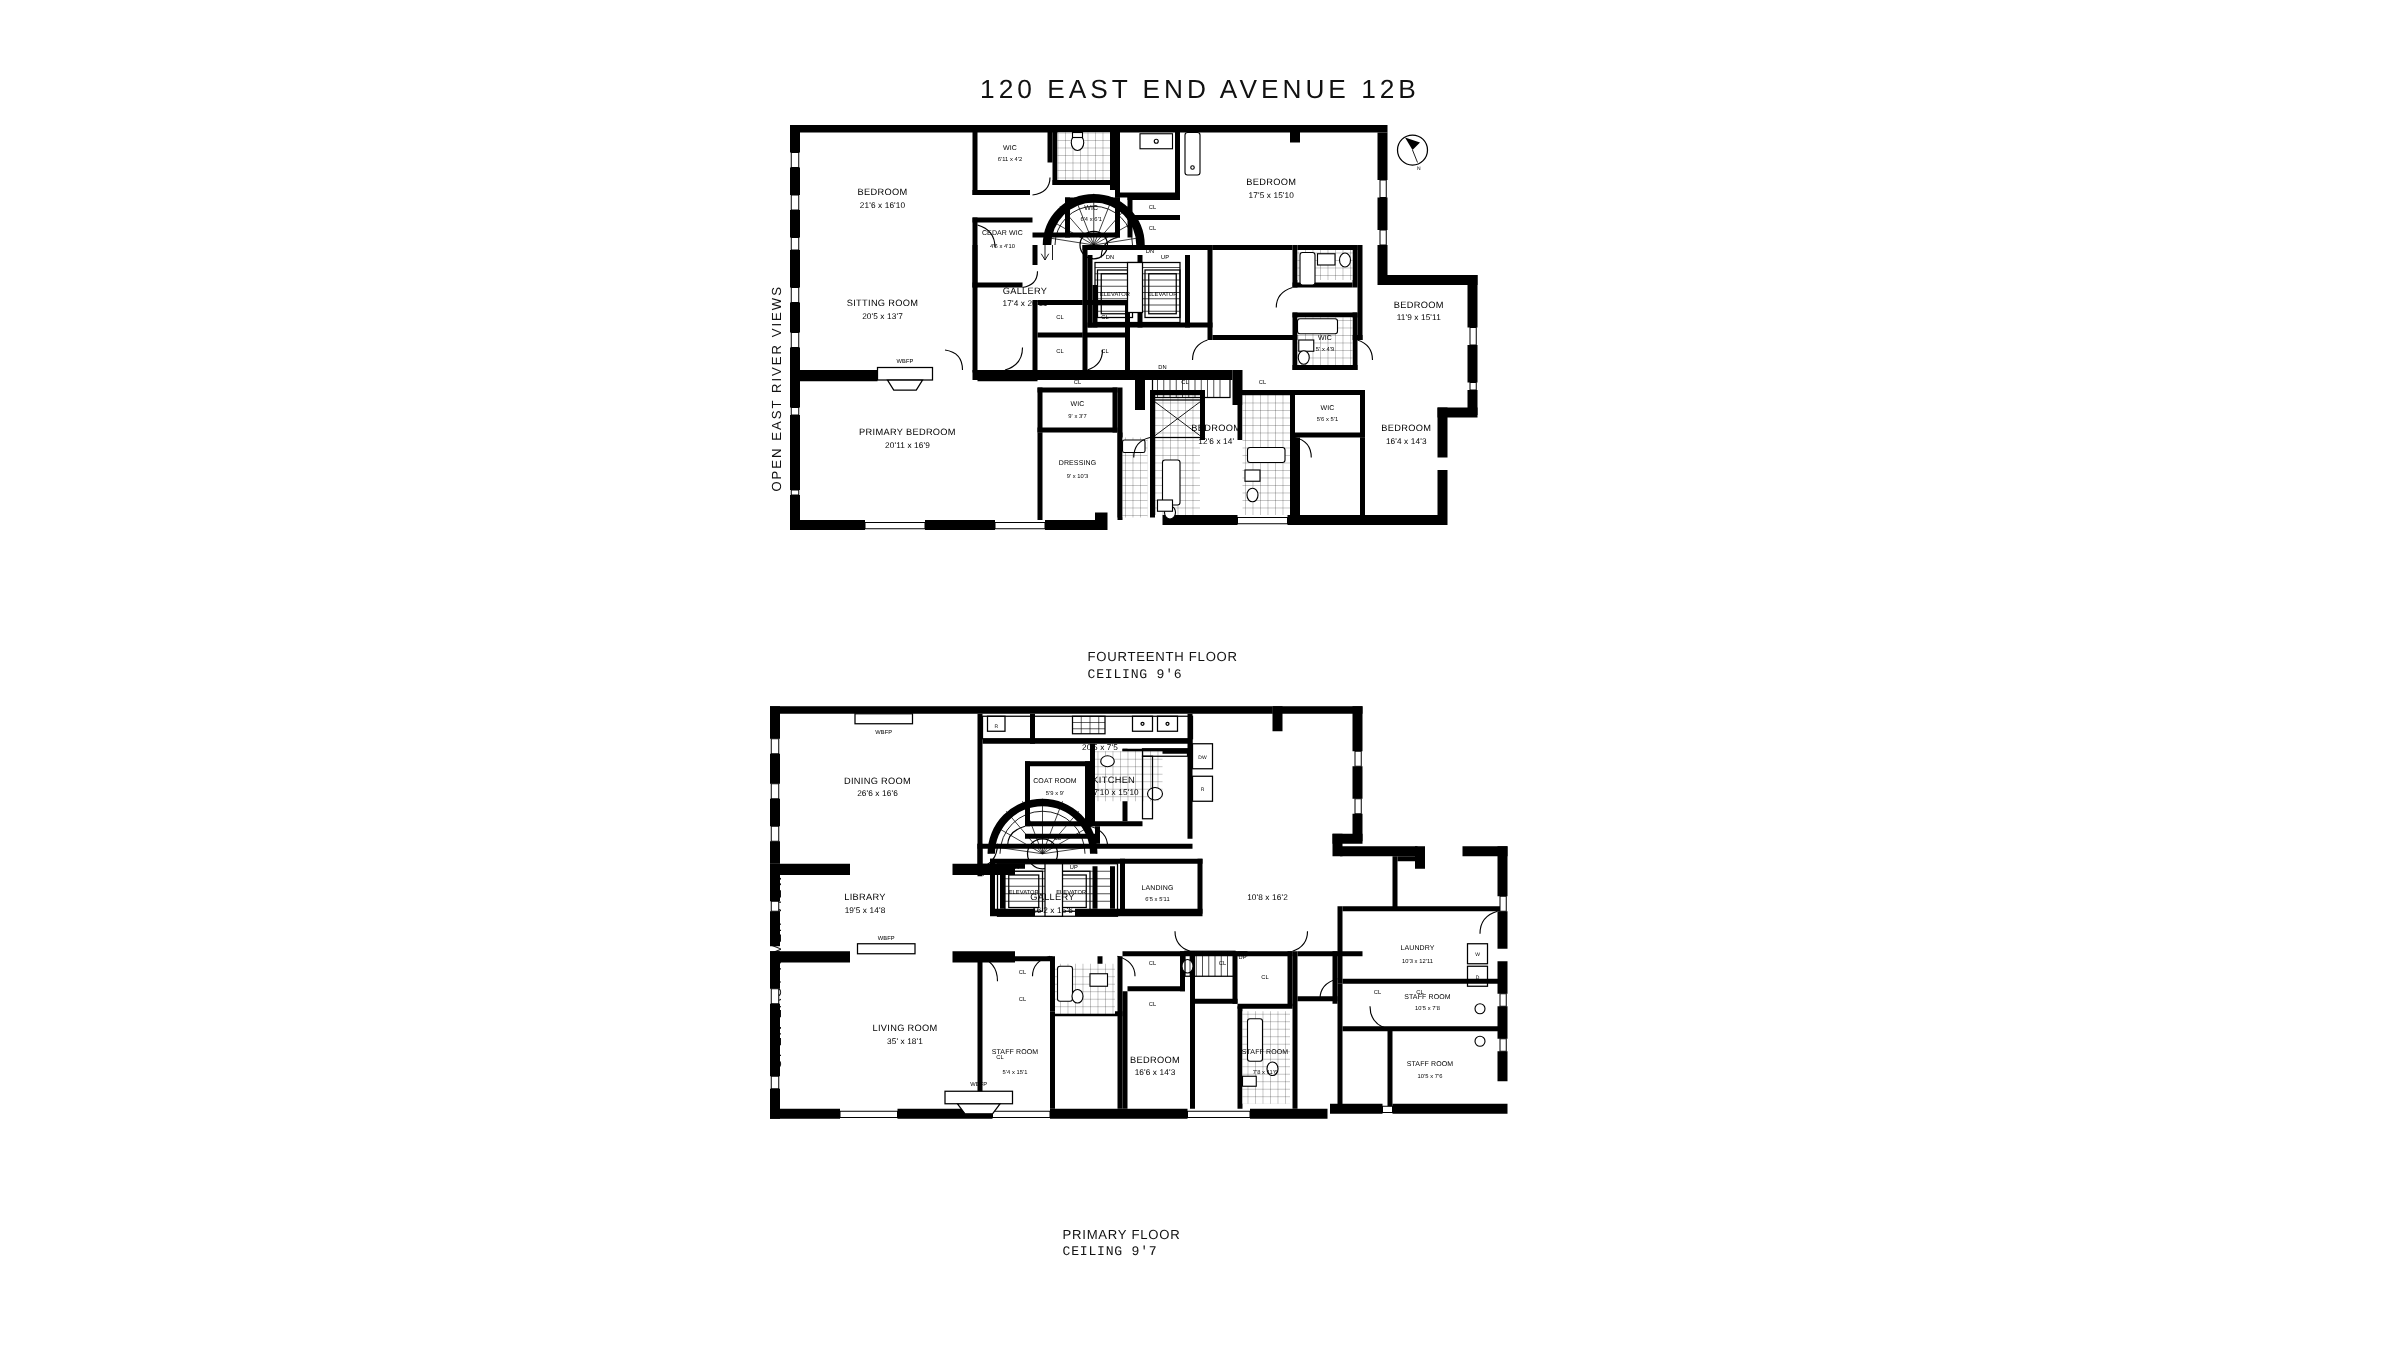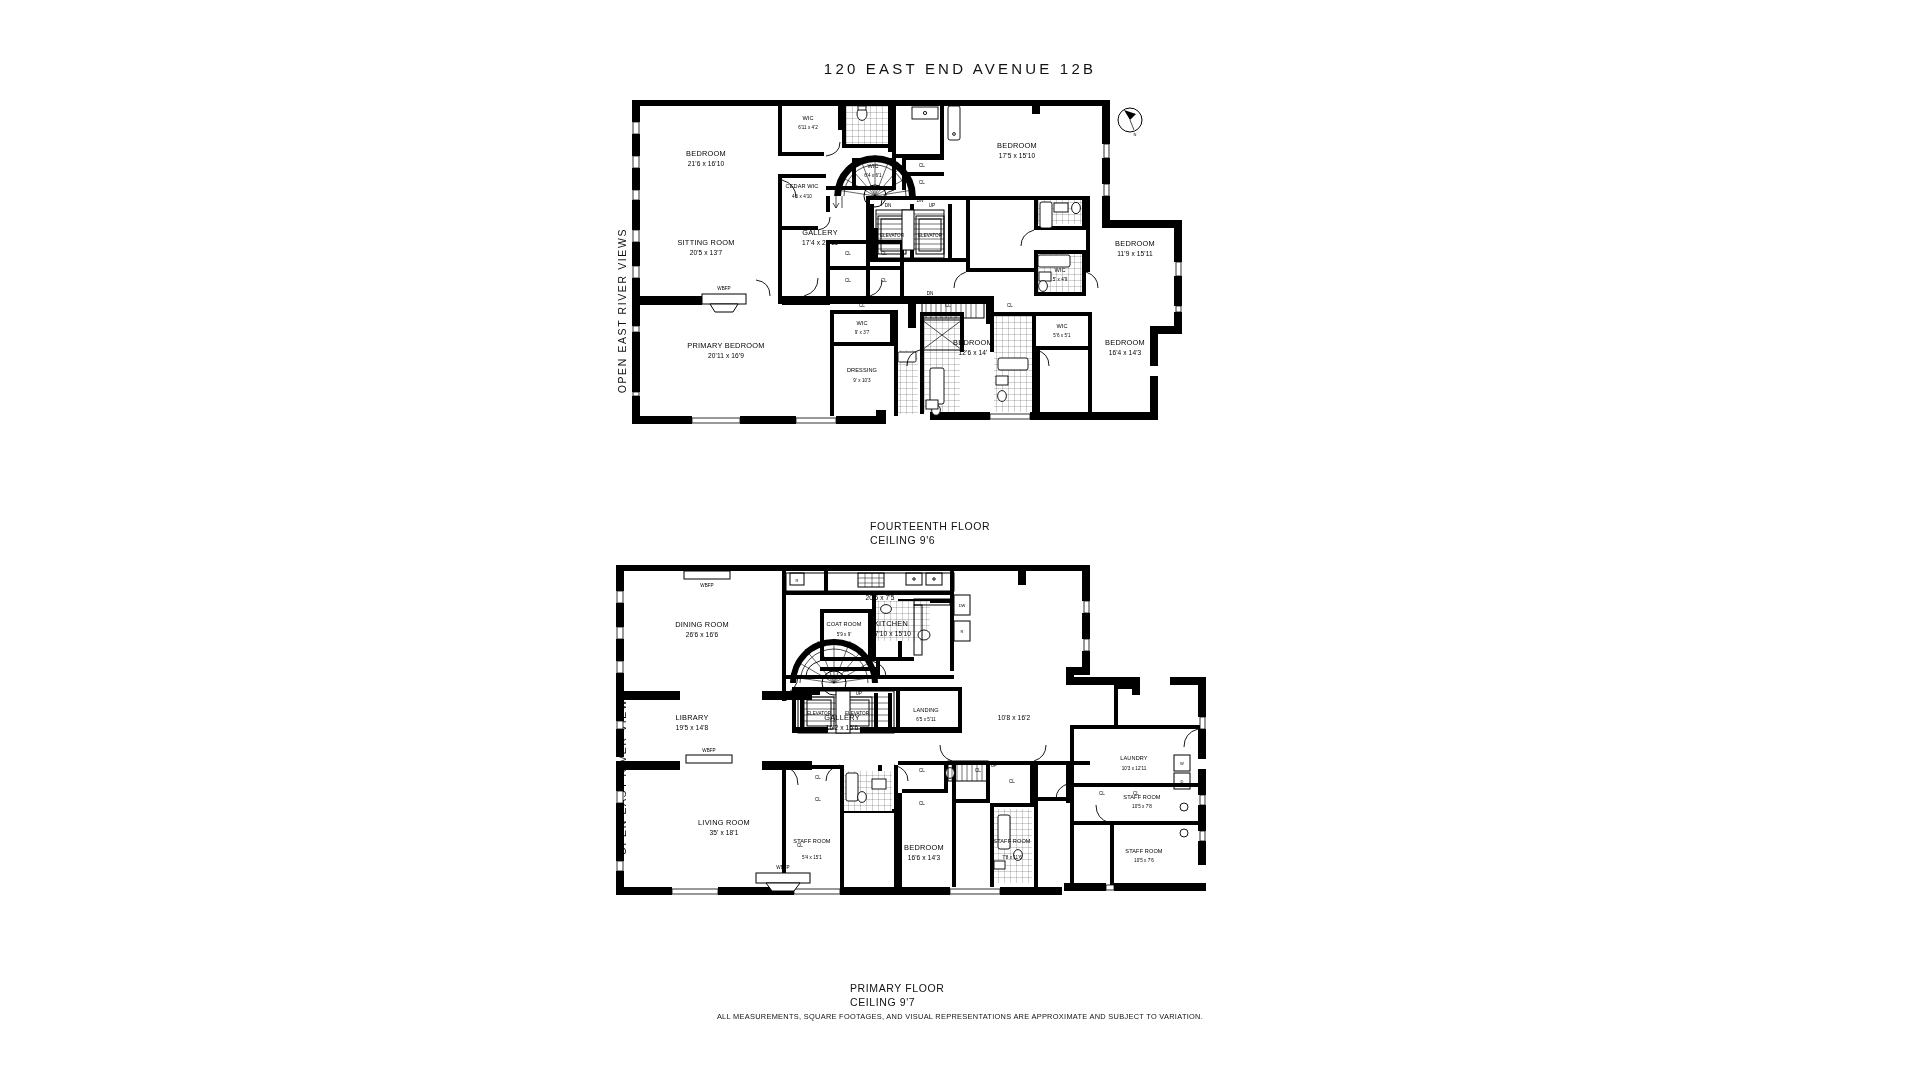--- a/index.html
+++ b/index.html
@@ -17,21 +17,21 @@
     width: 1920px;
     height: 1080px;
     background: #fff;
   }
   
   .plan-title {
     position: absolute;
     left: 0; right: 0;
     top: 60px;
     text-align: center;
-    font-size: 15px;
+    font-size: 21px;
     letter-spacing: 3.2px;
     font-weight: 400;
     color: #111;
   }
   
   .views-label {
     position: absolute;
     font-size: 10.5px;
     letter-spacing: 1.6px;
     white-space: nowrap;
@@ -45,21 +45,21 @@
   
   .floor-caption {
     position: absolute;
     text-align: left;
     font-size: 10.5px;
     line-height: 1.35;
     letter-spacing: 0.6px;
     color: #111;
     width: 260px;
   }
-  .floor-caption .ln2 { display:block; }
+  .floor-caption .ln2 { display:block;font-family:Liberation Mono, monospace; }
   #caption-upper { left: 870px; top: 519px; }
   #caption-lower { left: 850px; top: 981px; }
 
   .disclaimer {
     position: absolute;
     left: 0; right: 0;
     top: 1012px;
     text-align: center;
     font-size: 7.4px;
     letter-spacing: 0.3px;
@@ -825,15 +825,14 @@
         <text class="rtiny" x="380" y="202">UP</text>
       </g>
     </svg>
   </div>
 
   <div class="floor-caption" id="caption-lower">
     <span>PRIMARY FLOOR</span>
     <span class="ln2">CEILING 9'7</span>
   </div>
 
-  <div class="disclaimer">ALL MEASUREMENTS, SQUARE FOOTAGES, AND VISUAL REPRESENTATIONS ARE APPROXIMATE AND SUBJECT TO VARIATION.</div>
 
 </div>
 
 </body></html>

